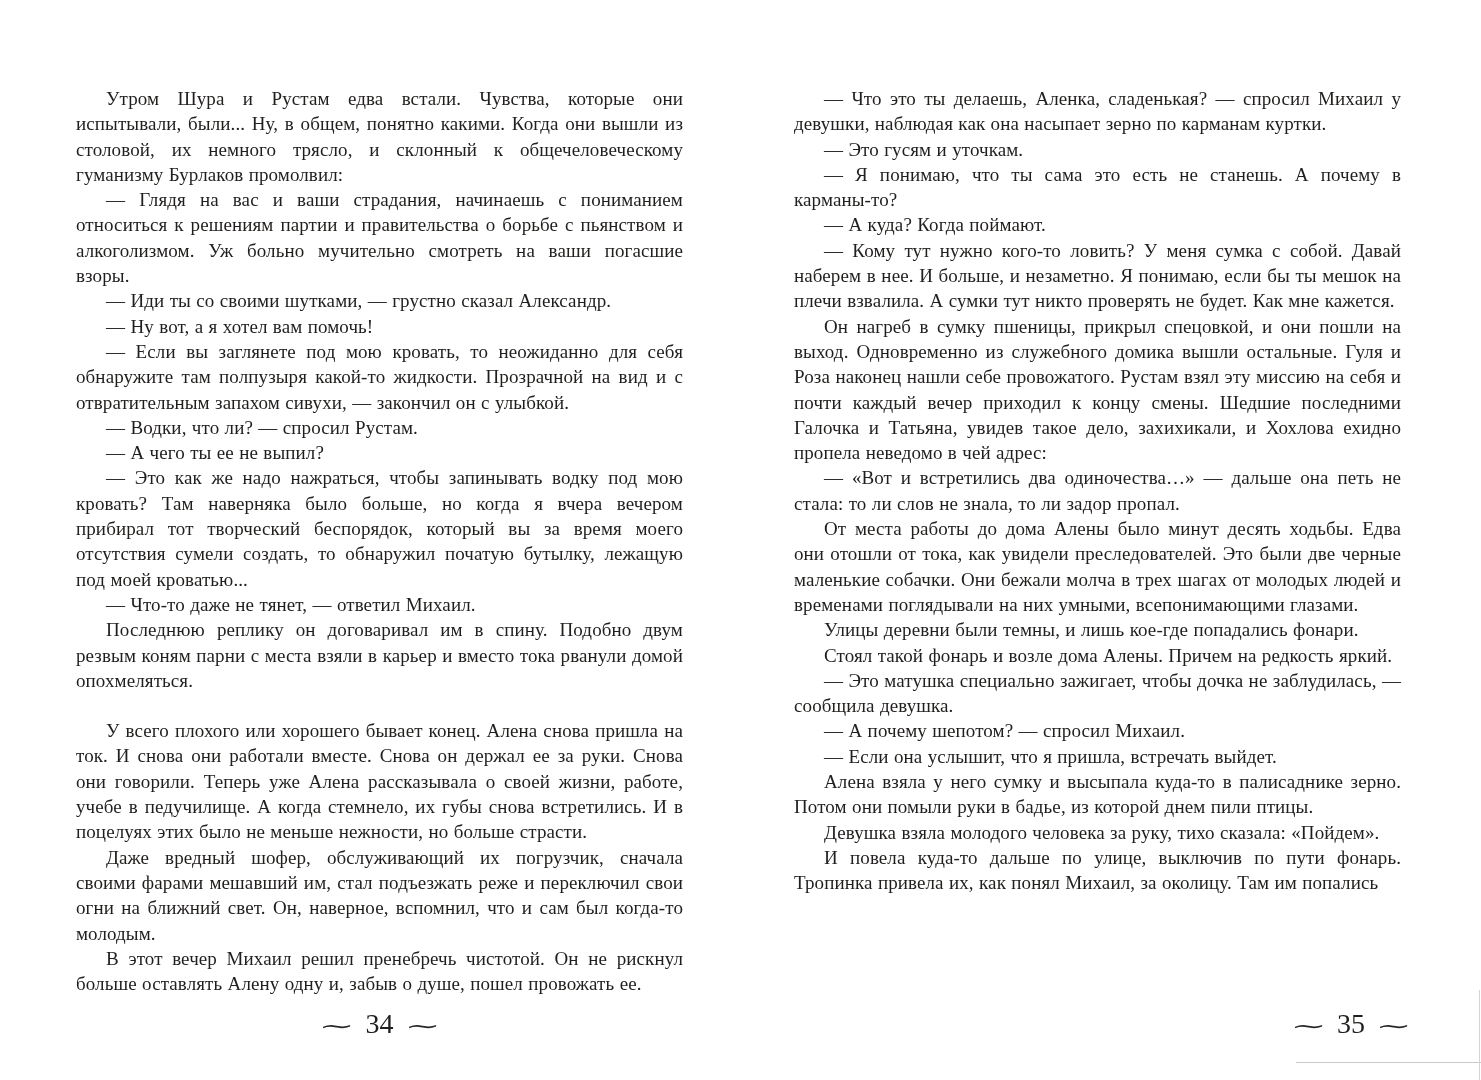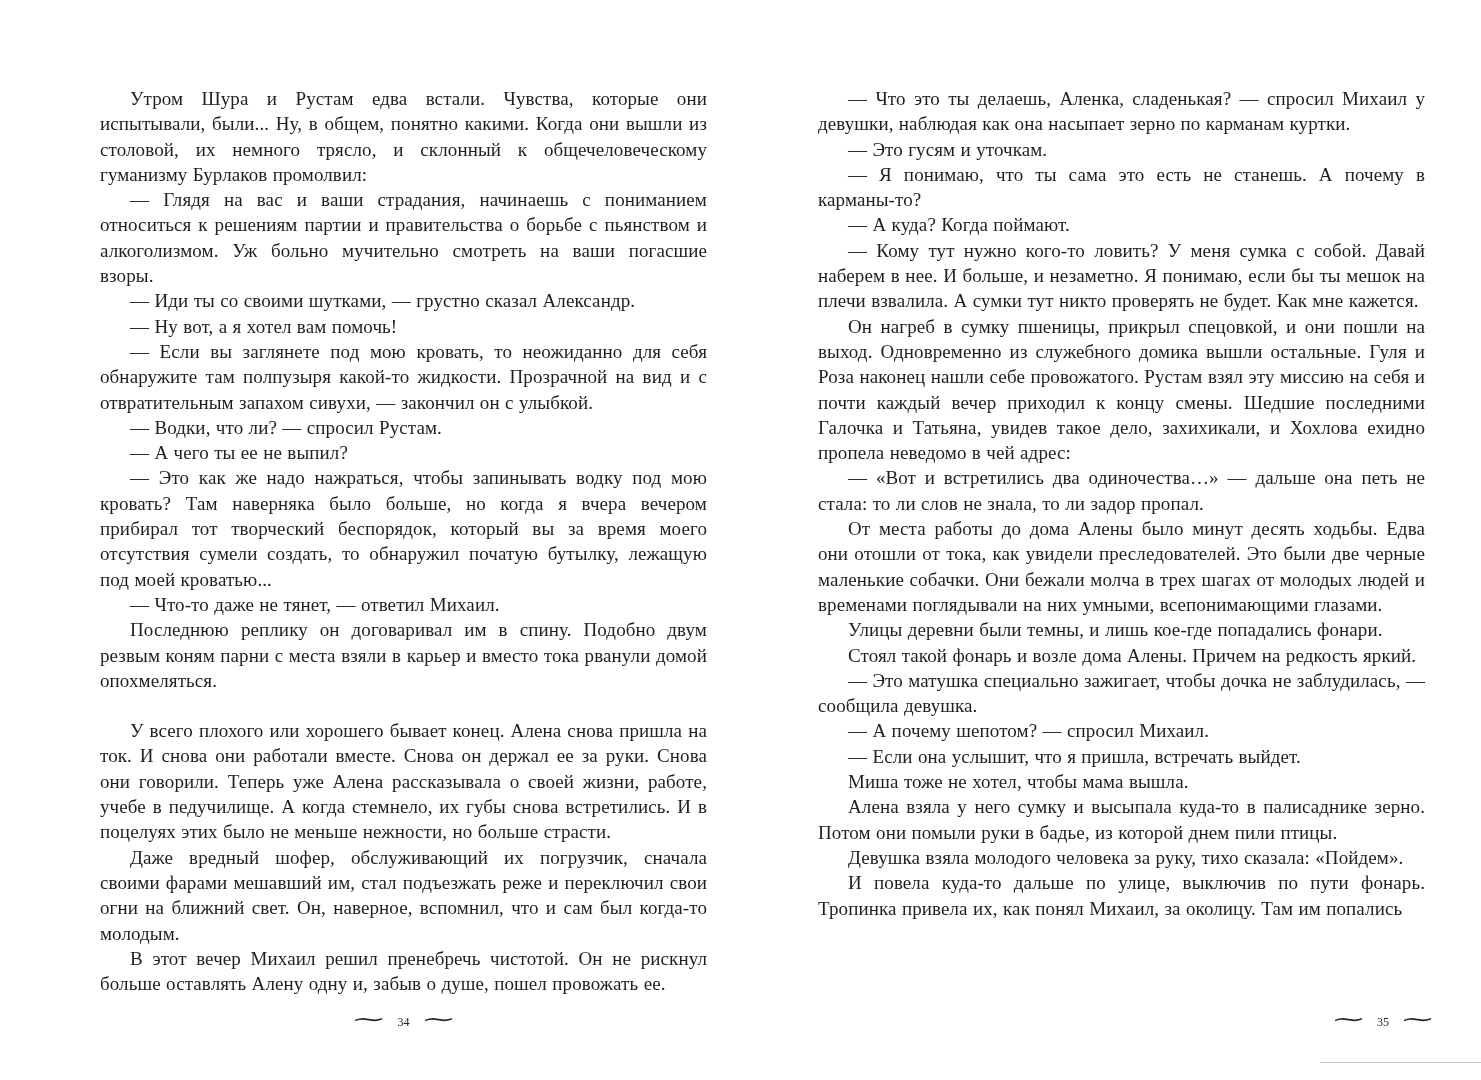--- a/index.html
+++ b/index.html
@@ -12,21 +12,20 @@
     height: 1080px;
     position: relative;
     overflow: hidden;
     font-family: "Liberation Serif", "DejaVu Serif", serif;
     color: #211f1d;
   }
   .spread {
     position: absolute;
     inset: 0;
     background: #ffffff;
-    margin-left: 24px;
   }
   .page {
     position: absolute;
     top: 86px;
     width: 607px;
   }
   .page-left  { left: 76px;  }
   .page-right { left: 794px; }
   .page-text p.para {
     margin: 0;
@@ -48,21 +47,21 @@
     text-align: center;
     font-size: 20px;
     color: #211f1d;
     white-space: nowrap;
   }
   .footer-left  { left: 76px;  }
   .footer-right { left: 794px; text-align: right; }
   .page-num {
     display: inline-block;
     margin: 0 16px;
-    font-size: 12px;
+    font-size: 28px;
   }
   .tilde {
     display: inline-block;
     transform: scaleX(2.4) scaleY(1.1);
     font-size: 18px;
     color: #2a2826;
     vertical-align: 1px;
   }
   
   .scan-edge-bottom {
@@ -113,21 +112,20 @@
         <p class="para">— А куда? Когда поймают.</p>
         <p class="para">— Кому тут нужно кого-то ловить? У меня сумка с собой. Давай наберем в нее. И больше, и незаметно. Я понимаю, если бы ты мешок на плечи взвалила. А сумки тут никто проверять не будет. Как мне кажется.</p>
         <p class="para">Он нагреб в сумку пшеницы, прикрыл спецовкой, и они пошли на выход. Одновременно из служебного домика вышли остальные. Гуля и Роза наконец нашли себе провожатого. Рустам взял эту миссию на себя и почти каждый вечер приходил к концу смены. Шедшие последними Галочка и Татьяна, увидев такое дело, захихикали, и Хохлова ехидно пропела неведомо в чей адрес:</p>
         <p class="para">— «Вот и встретились два одиночества…» — дальше она петь не стала: то ли слов не знала, то ли задор пропал.</p>
         <p class="para">От места работы до дома Алены было минут десять ходьбы. Едва они отошли от тока, как увидели преследователей. Это были две черные маленькие собачки. Они бежали молча в трех шагах от молодых людей и временами поглядывали на них умными, всепонимающими глазами.</p>
         <p class="para">Улицы деревни были темны, и лишь кое-где попадались фонари.</p>
         <p class="para">Стоял такой фонарь и возле дома Алены. Причем на редкость яркий.</p>
         <p class="para">— Это матушка специально зажигает, чтобы дочка не заблудилась, — сообщила девушка.</p>
         <p class="para">— А почему шепотом? — спросил Михаил.</p>
         <p class="para">— Если она услышит, что я пришла, встречать выйдет.</p>
-        <p class="para">Миша тоже не хотел, чтобы мама вышла.</p>
         <p class="para">Алена взяла у него сумку и высыпала куда-то в палисаднике зерно. Потом они помыли руки в бадье, из которой днем пили птицы.</p>
         <p class="para">Девушка взяла молодого человека за руку, тихо сказала: «Пойдем».</p>
         <p class="para">И повела куда-то дальше по улице, выключив по пути фонарь. Тропинка привела их, как понял Михаил, за околицу. Там им попались</p>
       </div>
   </section>
 
   <div class="page-footer footer-left">
     <span class="tilde">∼</span>
     <span class="page-num">34</span>
     <span class="tilde">∼</span>

